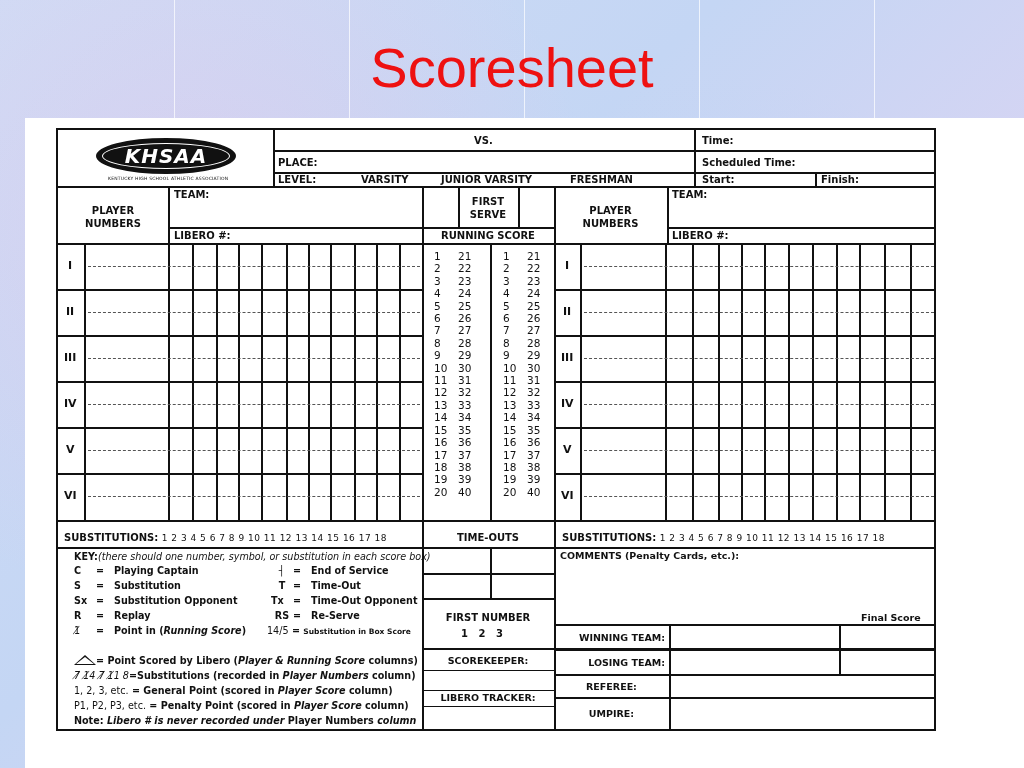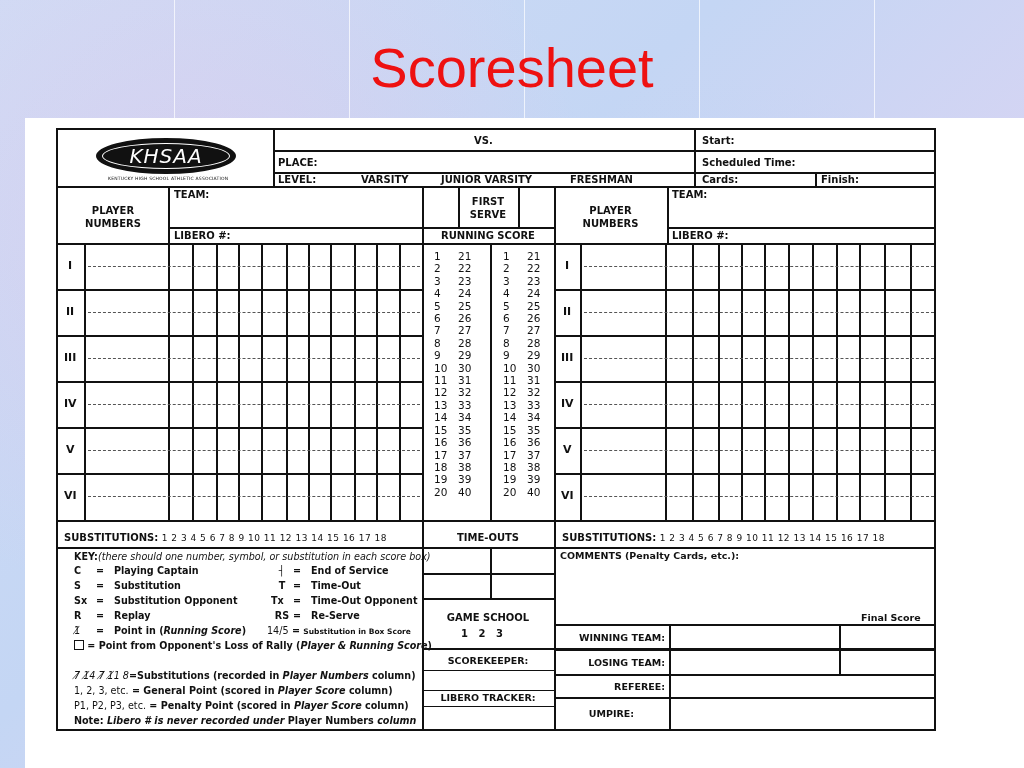--- a/index.html
+++ b/index.html
@@ -39,21 +39,21 @@
 
   
   .logo {
     position: absolute; left: 38px; top: 8px; width: 140px; height: 36px;
     border: 3px solid #111; border-radius: 50%; background: #111;
     display: flex; align-items: center; justify-content: center;
   }
   .logo-inner {
     width: 128px; height: 26px; border: 1.5px solid #fff; border-radius: 50%;
     display: flex; align-items: center; justify-content: center;
-    color: #fff; font-size: 20px; font-style: italic; font-weight: normal; letter-spacing: 1px;
+    color: #fff; font-size: 20px; font-style: italic; font-weight: bold; letter-spacing: 1px;
     font-family: "DejaVu Sans", sans-serif;
   }
   .logo-sub { position: absolute; left: 50px; top: 46px; font-size: 4.5px; font-weight: normal; letter-spacing: 0.2px; }
 
   .roman { position: absolute; font-size: 11px; font-weight: bold; }
 
   .rs-col { position: absolute; font-size: 10.5px; font-weight: normal; line-height: 12.4px; font-family: "DejaVu Sans", sans-serif; }
   .rs-col span { display: inline-block; width: 24px; }
 
   .subs { position: absolute; font-size: 10px; white-space: nowrap; }
@@ -100,23 +100,23 @@
     <div class="vl" style="left:757px;top:42px;height:14px"></div>
     <div class="hl" style="left:0;top:56px;width:878px"></div>
 
     <div class="lbl" style="left:416px;top:5px">VS.</div>
     <div class="lbl" style="left:220px;top:27px">PLACE:</div>
     <div class="abs" style="left:290px;top:22px;width:340px;height:18px"></div>
     <div class="lbl" style="left:220px;top:44px">LEVEL:</div>
     <div class="lbl" style="left:303px;top:44px">VARSITY</div>
     <div class="lbl" style="left:383px;top:44px">JUNIOR VARSITY</div>
     <div class="lbl" style="left:512px;top:44px">FRESHMAN</div>
-    <div class="lbl" style="left:644px;top:5px">Start:</div>
+    <div class="lbl" style="left:644px;top:5px">Time:</div>
     <div class="lbl" style="left:644px;top:27px">Scheduled Time:</div>
-    <div class="lbl" style="left:644px;top:44px">Cards:</div>
+    <div class="lbl" style="left:644px;top:44px">Start:</div>
     <div class="lbl" style="left:763px;top:44px">Finish:</div>
 
     <div class="vl" style="left:110px;top:56px;height:57px"></div>
     <div class="vl" style="left:364px;top:56px;height:57px"></div>
     <div class="vl" style="left:400px;top:56px;height:41px"></div>
     <div class="vl" style="left:460px;top:56px;height:41px"></div>
     <div class="vl" style="left:496px;top:56px;height:412px"></div>
     <div class="vl" style="left:609px;top:56px;height:57px"></div>
     <div class="hl" style="left:110px;top:97px;width:254px"></div>
     <div class="hl" style="left:364px;top:97px;width:132px"></div>
@@ -263,21 +263,21 @@
     </div>
 
     <div class="vl" style="left:432px;top:417px;height:51px"></div>
     <div class="hl" style="left:364px;top:443px;width:132px"></div>
     <div class="hl" style="left:364px;top:468px;width:132px"></div>
     <div class="abs" style="left:366px;top:419px;width:64px;height:22px"></div>
     <div class="abs" style="left:434px;top:419px;width:60px;height:22px"></div>
     <div class="abs" style="left:366px;top:445px;width:64px;height:22px"></div>
     <div class="abs" style="left:434px;top:445px;width:60px;height:22px"></div>
 
-    <div class="lbl ctr" style="left:364px;top:482px;width:132px">GAME SCHOOL</div>
+    <div class="lbl ctr" style="left:364px;top:482px;width:132px">FIRST NUMBER</div>
     <div class="lbl ctr" style="left:364px;top:498px;width:120px;white-space:pre">1   2   3</div>
     <div class="hl" style="left:364px;top:518px;width:514px"></div>
 
     <div class="lbl ctr" style="left:364px;top:525px;width:132px;font-size:9.5px">SCOREKEEPER:</div>
     <div class="hl" style="left:364px;top:540px;width:132px;border-top-width:1px"></div>
     <div class="abs" style="left:366px;top:541px;width:128px;height:18px"></div>
     <div class="hl" style="left:364px;top:560px;width:132px;border-top-width:1px"></div>
     <div class="lbl ctr" style="left:364px;top:562px;width:132px;font-size:9.5px">LIBERO TRACKER:</div>
     <div class="hl" style="left:364px;top:576px;width:132px;border-top-width:1px"></div>
     <div class="abs" style="left:366px;top:577px;width:128px;height:22px"></div>
@@ -311,23 +311,22 @@
     <div class="key" style="left:202px;top:465px">
       <span style="display:inline-block;width:22px;">Tx</span><span style="display:inline-block;width:18px">=</span><span>Time-Out Opponent</span>
     </div>
     <div class="key" style="left:202px;top:480px">
       <span style="display:inline-block;width:22px;text-align:center">RS</span><span style="display:inline-block;width:18px">=</span><span>Re-Serve</span>
     </div>
     <div class="key" style="left:198px;top:495px">
       <span style="font-weight:normal">14/5</span> <span>=</span> <span style="font-size:7.5px">Substitution in Box Score</span>
     </div>
 
-    <div class="key" style="left:5px;top:510px">
-      <span class="sq"></span>
-      <span>=  Point from Opponent's Loss of Rally (</span><i>Player &amp; Running Score</i><span>)</span>
+    <div class="key" style="left:5px;top:525px">
+      <span class="tri"></span><span>= Point Scored by Libero (</span><i>Player &amp; Running Score</i><span> columns)</span>
     </div>
     <div class="key" style="left:5px;top:540px">
       <span style="font-weight:normal;font-style:italic">7̸ 1̸4 7̸ 1̸1 8</span><span>=Substitutions (recorded in </span><i>Player Numbers</i><span> column)</span>
     </div>
     <div class="key" style="left:5px;top:555px">
       <span style="font-weight:normal">1, 2, 3, etc.</span><span> =  General Point (scored in </span><i>Player Score</i><span> column)</span>
     </div>
     <div class="key" style="left:5px;top:570px">
       <span style="font-weight:normal">P1, P2, P3, etc.</span><span> = Penalty Point  (scored in </span><i>Player Score</i><span> column)</span>
     </div>
@@ -346,19 +345,19 @@
     <div class="hl" style="left:496px;top:519px;width:382px"></div>
     <div class="hl" style="left:496px;top:544px;width:382px"></div>
     <div class="hl" style="left:496px;top:567px;width:382px"></div>
 
     <div class="lbl" style="left:500px;top:502px;width:107px;text-align:right;font-size:9.5px">WINNING TEAM:</div>
     <div class="abs" style="left:613px;top:496px;width:166px;height:22px"></div>
     <div class="abs" style="left:783px;top:496px;width:93px;height:22px"></div>
     <div class="lbl" style="left:500px;top:527px;width:107px;text-align:right;font-size:9.5px">LOSING TEAM:</div>
     <div class="abs" style="left:613px;top:521px;width:166px;height:22px"></div>
     <div class="abs" style="left:783px;top:521px;width:93px;height:22px"></div>
-    <div class="lbl" style="left:500px;top:551px;width:107px;text-align:right;font-size:9.5px">REFEREE:</div>
+    <div class="lbl" style="left:500px;top:551px;width:107px;text-align:center;font-size:9.5px">REFEREE:</div>
     <div class="abs" style="left:613px;top:546px;width:263px;height:20px"></div>
     <div class="lbl" style="left:500px;top:578px;width:107px;text-align:center;font-size:9.5px">UMPIRE:</div>
     <div class="abs" style="left:613px;top:569px;width:263px;height:30px"></div>
 
   </div>
 </div>
 
 </body></html>

